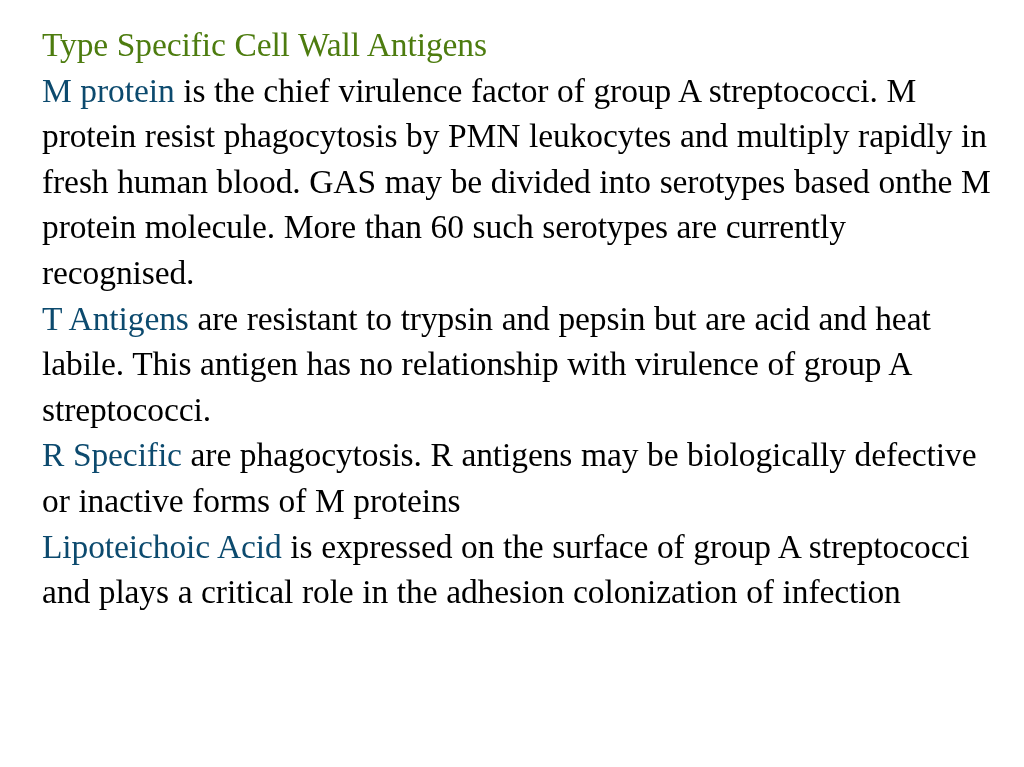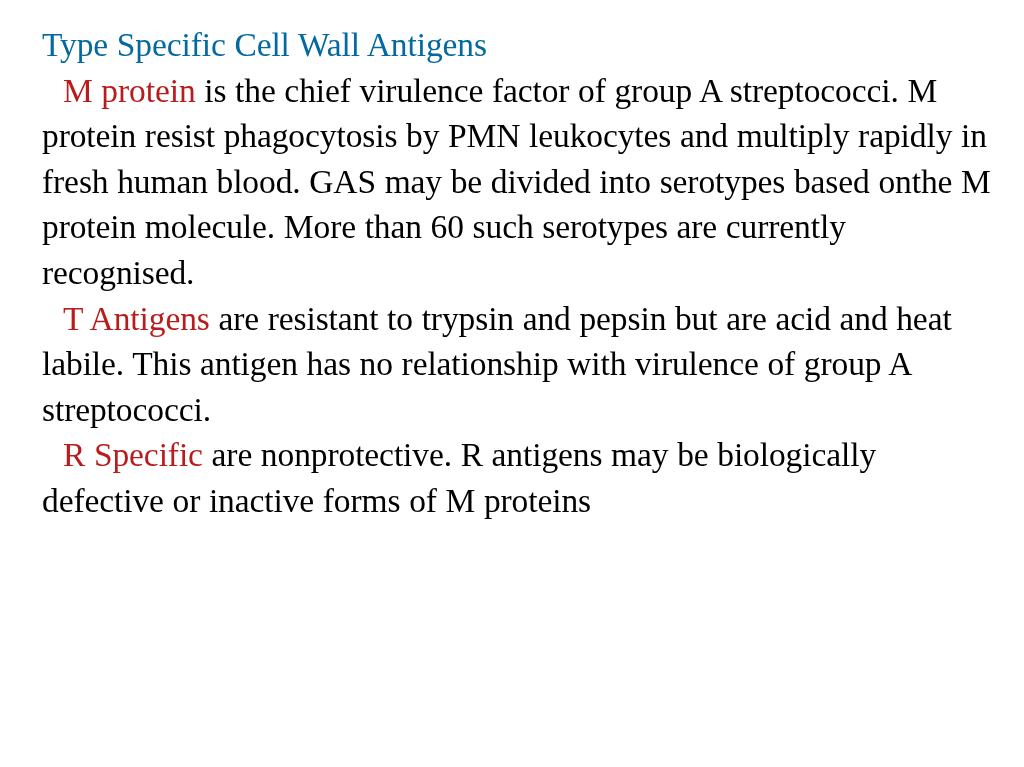--- a/index.html
+++ b/index.html
@@ -27,25 +27,24 @@
     color: #000000;
     font-family: "Liberation Serif", "DejaVu Serif", serif;
     letter-spacing: -0.1px;
     word-spacing: 0.4px;
   }
   .para {
     margin: 0;
     padding: 0;
   }
   .accent {
-    color: #b91c1c;
-    margin-left: 21px;
+    color: #0c4a6e;
   }
   .heading-line {
-    color: #0369a1;
+    color: #4d7c0f;
   }
 </style>
 </head>
 <body>
 
 <div class="slide">
   <div class="body-text">
 
     <p class="para">
       <span class="heading-line">Type Specific Cell Wall Antigens</span>
@@ -53,18 +52,21 @@
 
     <p class="para">
       <span class="accent">M protein</span><span> is the chief virulence factor of group A streptococci. M protein resist phagocytosis by PMN leukocytes and multiply rapidly in fresh human blood. GAS may be divided into serotypes based onthe M protein molecule. More than 60 such serotypes are currently recognised.</span>
     </p>
 
     <p class="para">
       <span class="accent">T Antigens</span><span> are resistant to trypsin and pepsin but are acid and heat labile. This antigen has no relationship with virulence of group A streptococci.</span>
     </p>
 
     <p class="para">
-      <span class="accent">R Specific</span><span>  are nonprotective. R antigens may be biologically defective or inactive forms of M proteins</span>
+      <span class="accent">R Specific</span><span>  are phagocytosis. R antigens may be biologically defective or inactive forms of M proteins</span>
     </p>
 
+    <p class="para">
+      <span class="accent">Lipoteichoic Acid</span><span> is expressed on the surface of group A streptococci and plays a critical role in the  adhesion colonization of infection</span>
+    </p>
 
   </div>
 </div>
 
 </body></html>

